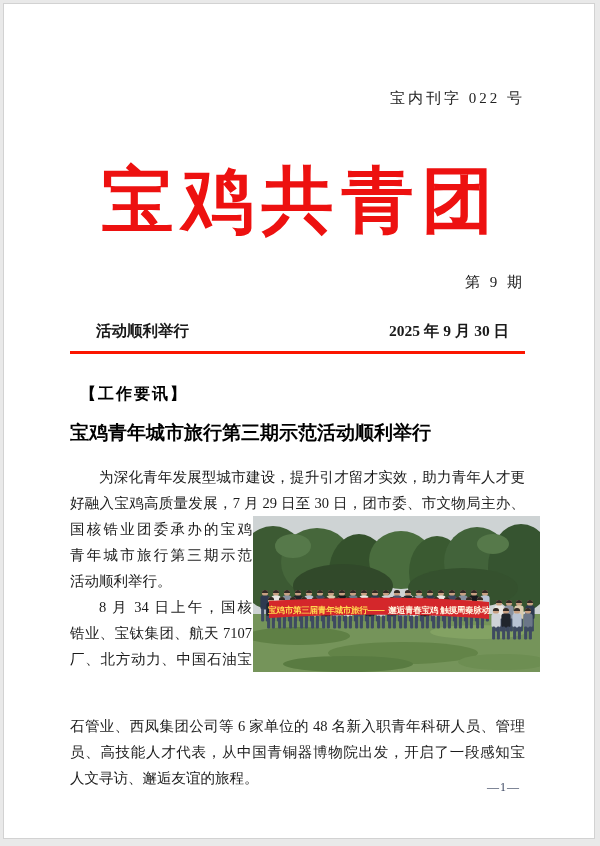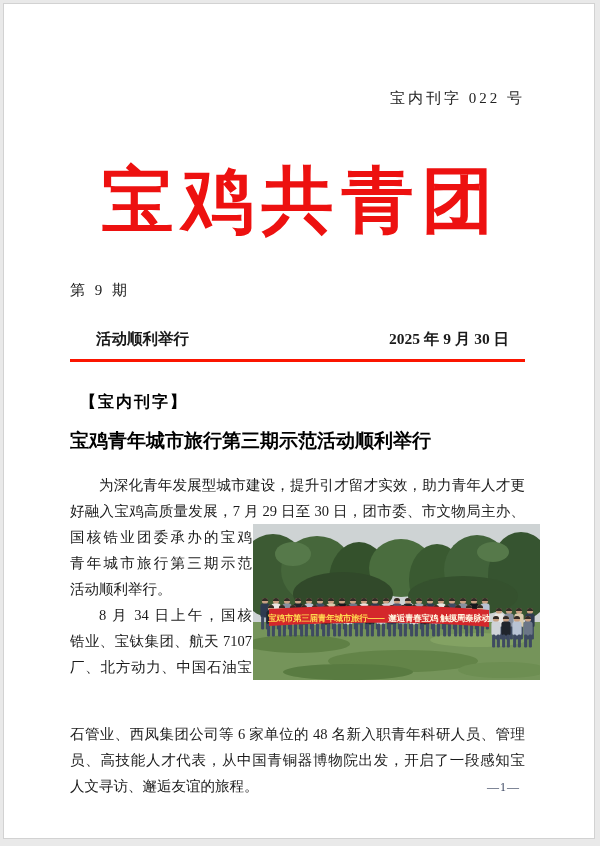--- a/index.html
+++ b/index.html
@@ -15,21 +15,21 @@
   .doc-number {
     padding-top:84px; text-align:right; font-size:15px; letter-spacing:3px;
     line-height:20px; color:#222;
   }
   .masthead {
     margin-top:46px; text-align:center; text-indent:8px;
     font-family:"Liberation Sans","DejaVu Sans",sans-serif;
     font-weight:bold; font-size:72px; letter-spacing:8px; line-height:92px;
   }
   .issue-number {
-    margin-top:34px; text-align:left; font-size:15px; letter-spacing:3px; line-height:20px;
+    margin-top:26px; text-align:right; font-size:15px; letter-spacing:3px; line-height:20px;
   }
   .issuer-row {
     margin-top:28px; display:flex; justify-content:space-between; align-items:baseline;
     font-weight:bold; font-size:15.5px; line-height:22px; padding:0 16px 0 26px;
   }
   .red-rule { margin-top:9px; border-top:3px solid; }
   .section-header {
     margin-top:28px; font-family:"Liberation Sans","DejaVu Sans",sans-serif;
     font-weight:bold; font-size:16px; letter-spacing:2px; line-height:24px;
     padding-left:10px; color:#000;
@@ -65,21 +65,21 @@
 
   <div class="issue-number">第 9 期</div>
 
   <div class="issuer-row">
     <span>活动顺利举行</span>
     <span>2025 年 9 月 30 日</span>
   </div>
 
   <div class="red-rule" style="border-top-color:#fb1500;"></div>
 
-  <div class="section-header">【宝内刊字】</div>
+  <div class="section-header">【工作要讯】</div>
 
   <div class="article-title">宝鸡青年城市旅行第三期示范活动顺利举行</div>
 
   <div class="body-text">
 
     <div class="t-line indent">为深化青年发展型城市建设，提升引才留才实效，助力青年人才更</div>
     <div class="t-line">好融入宝鸡高质量发展，7 月 29 日至 30 日，团市委、市文物局主办、</div>
 
     <div class="photo-row">
       <div class="col-left">

